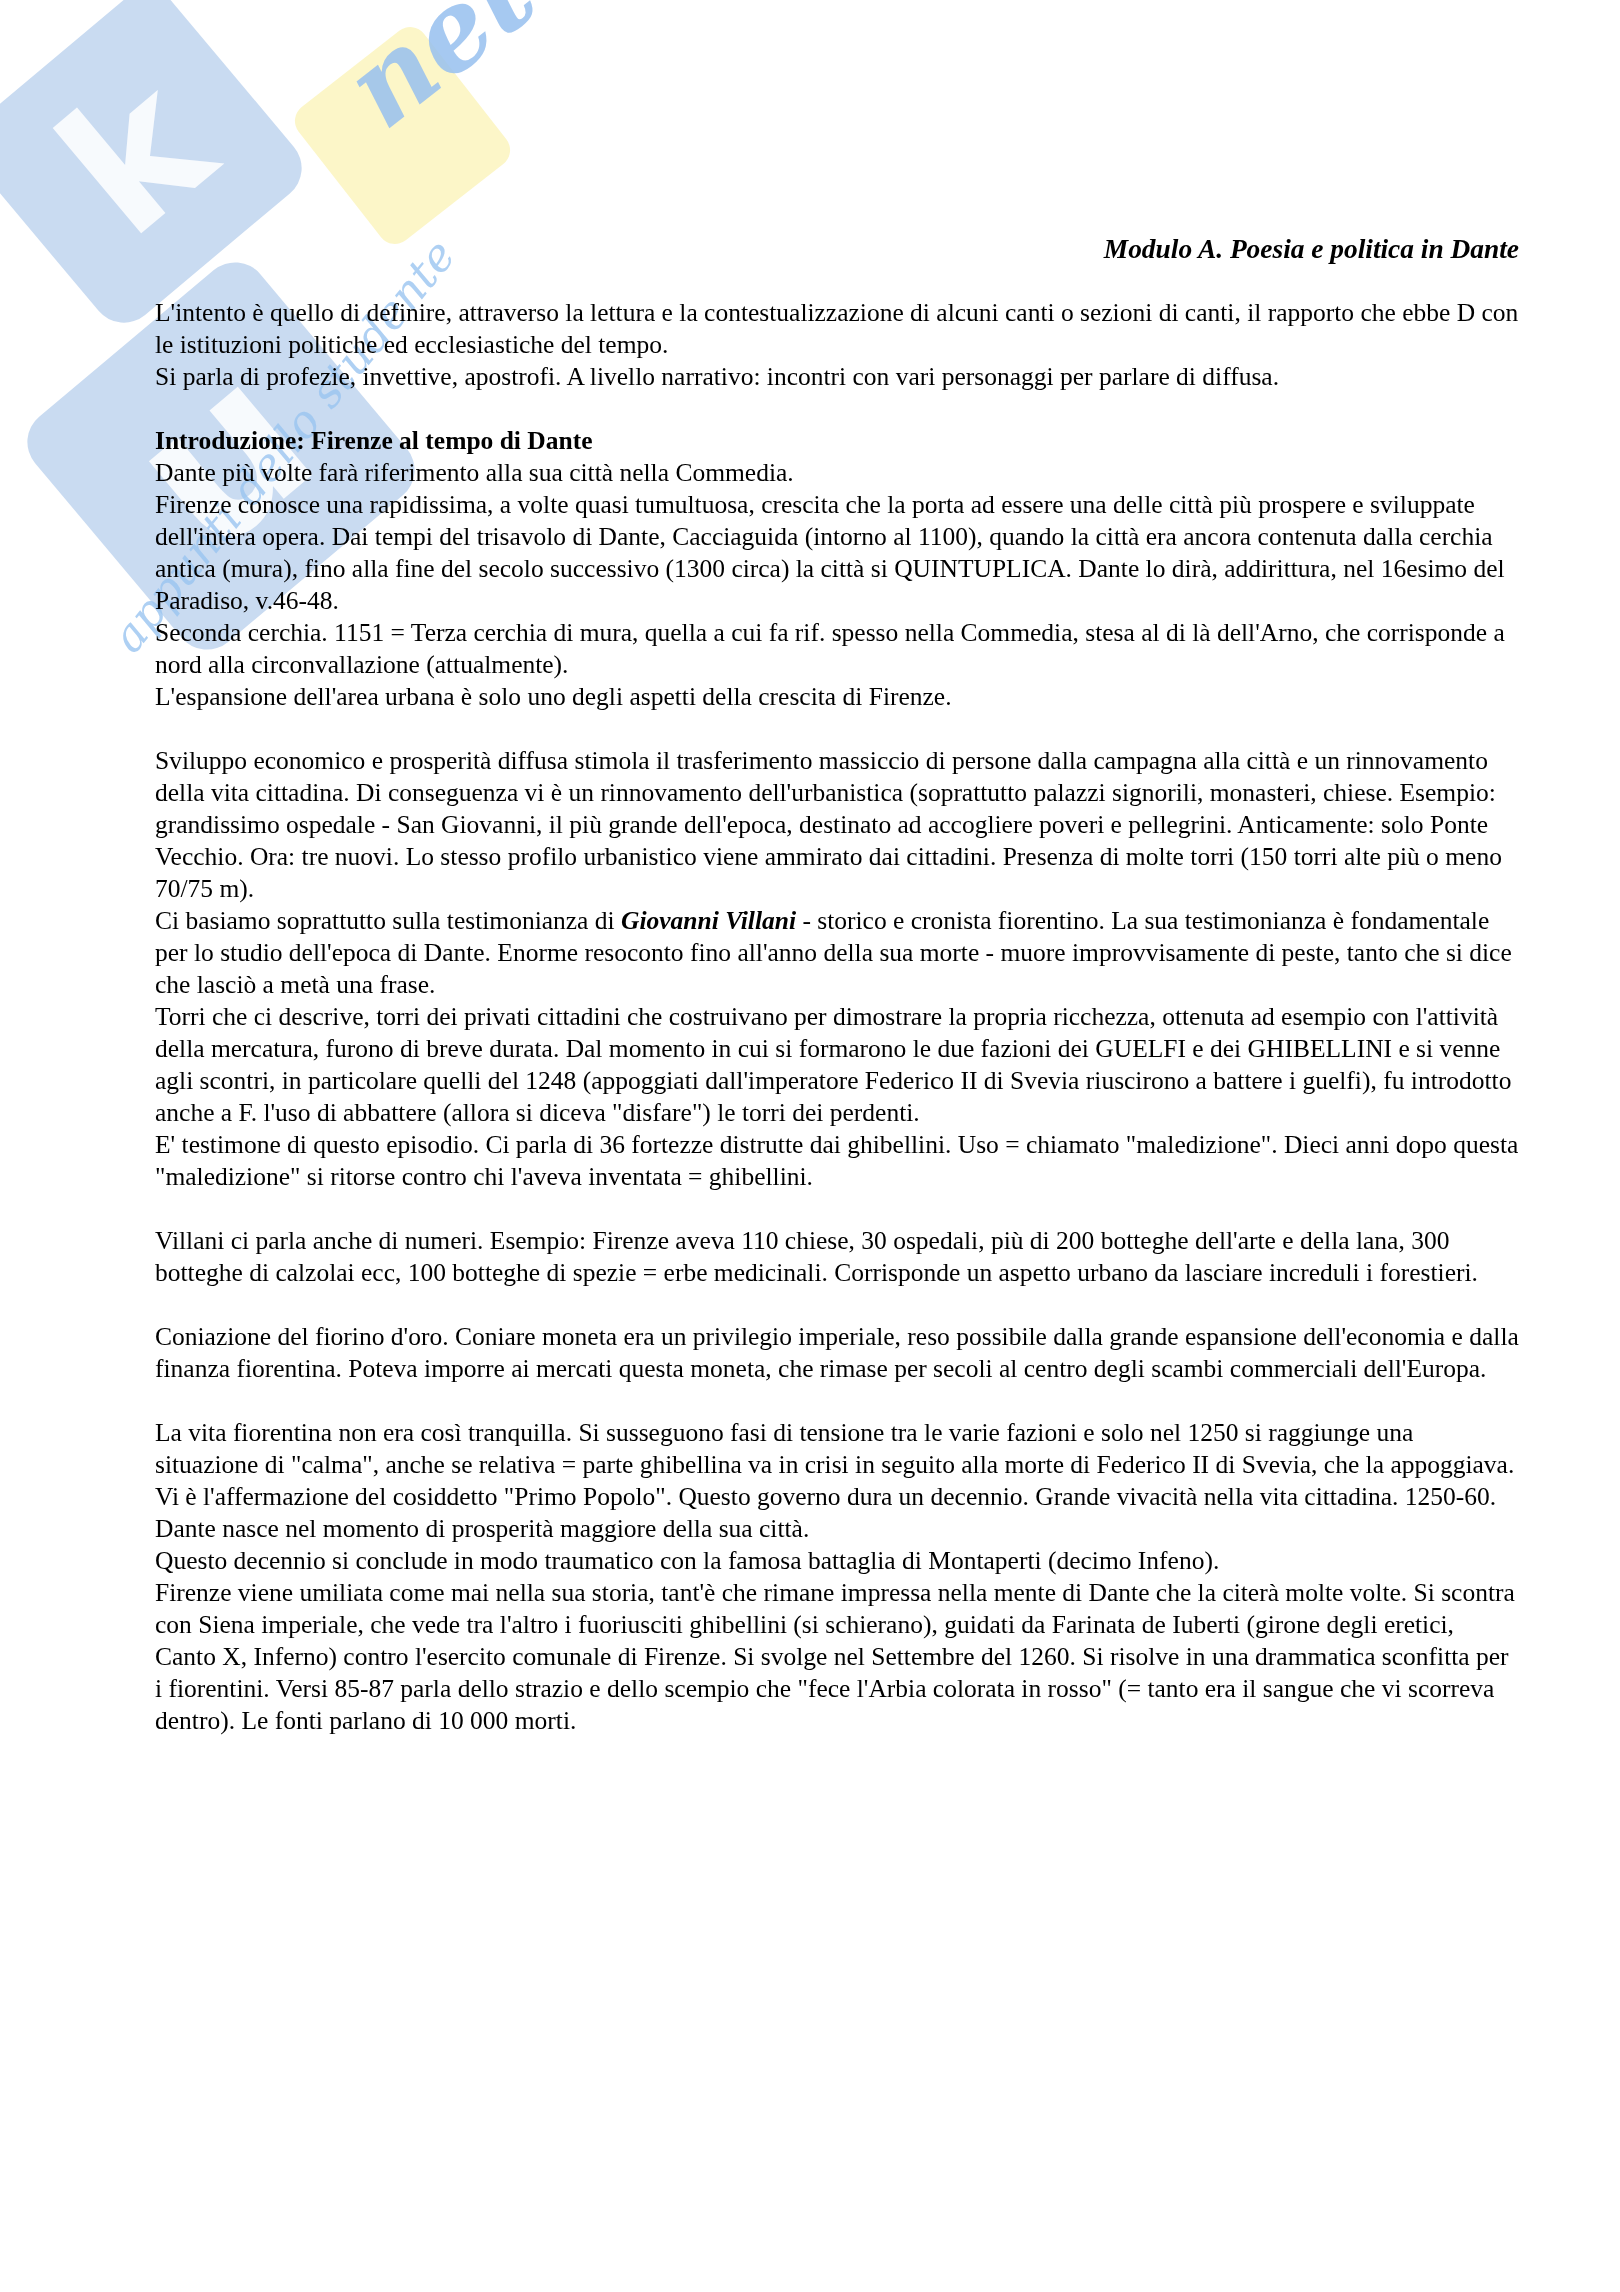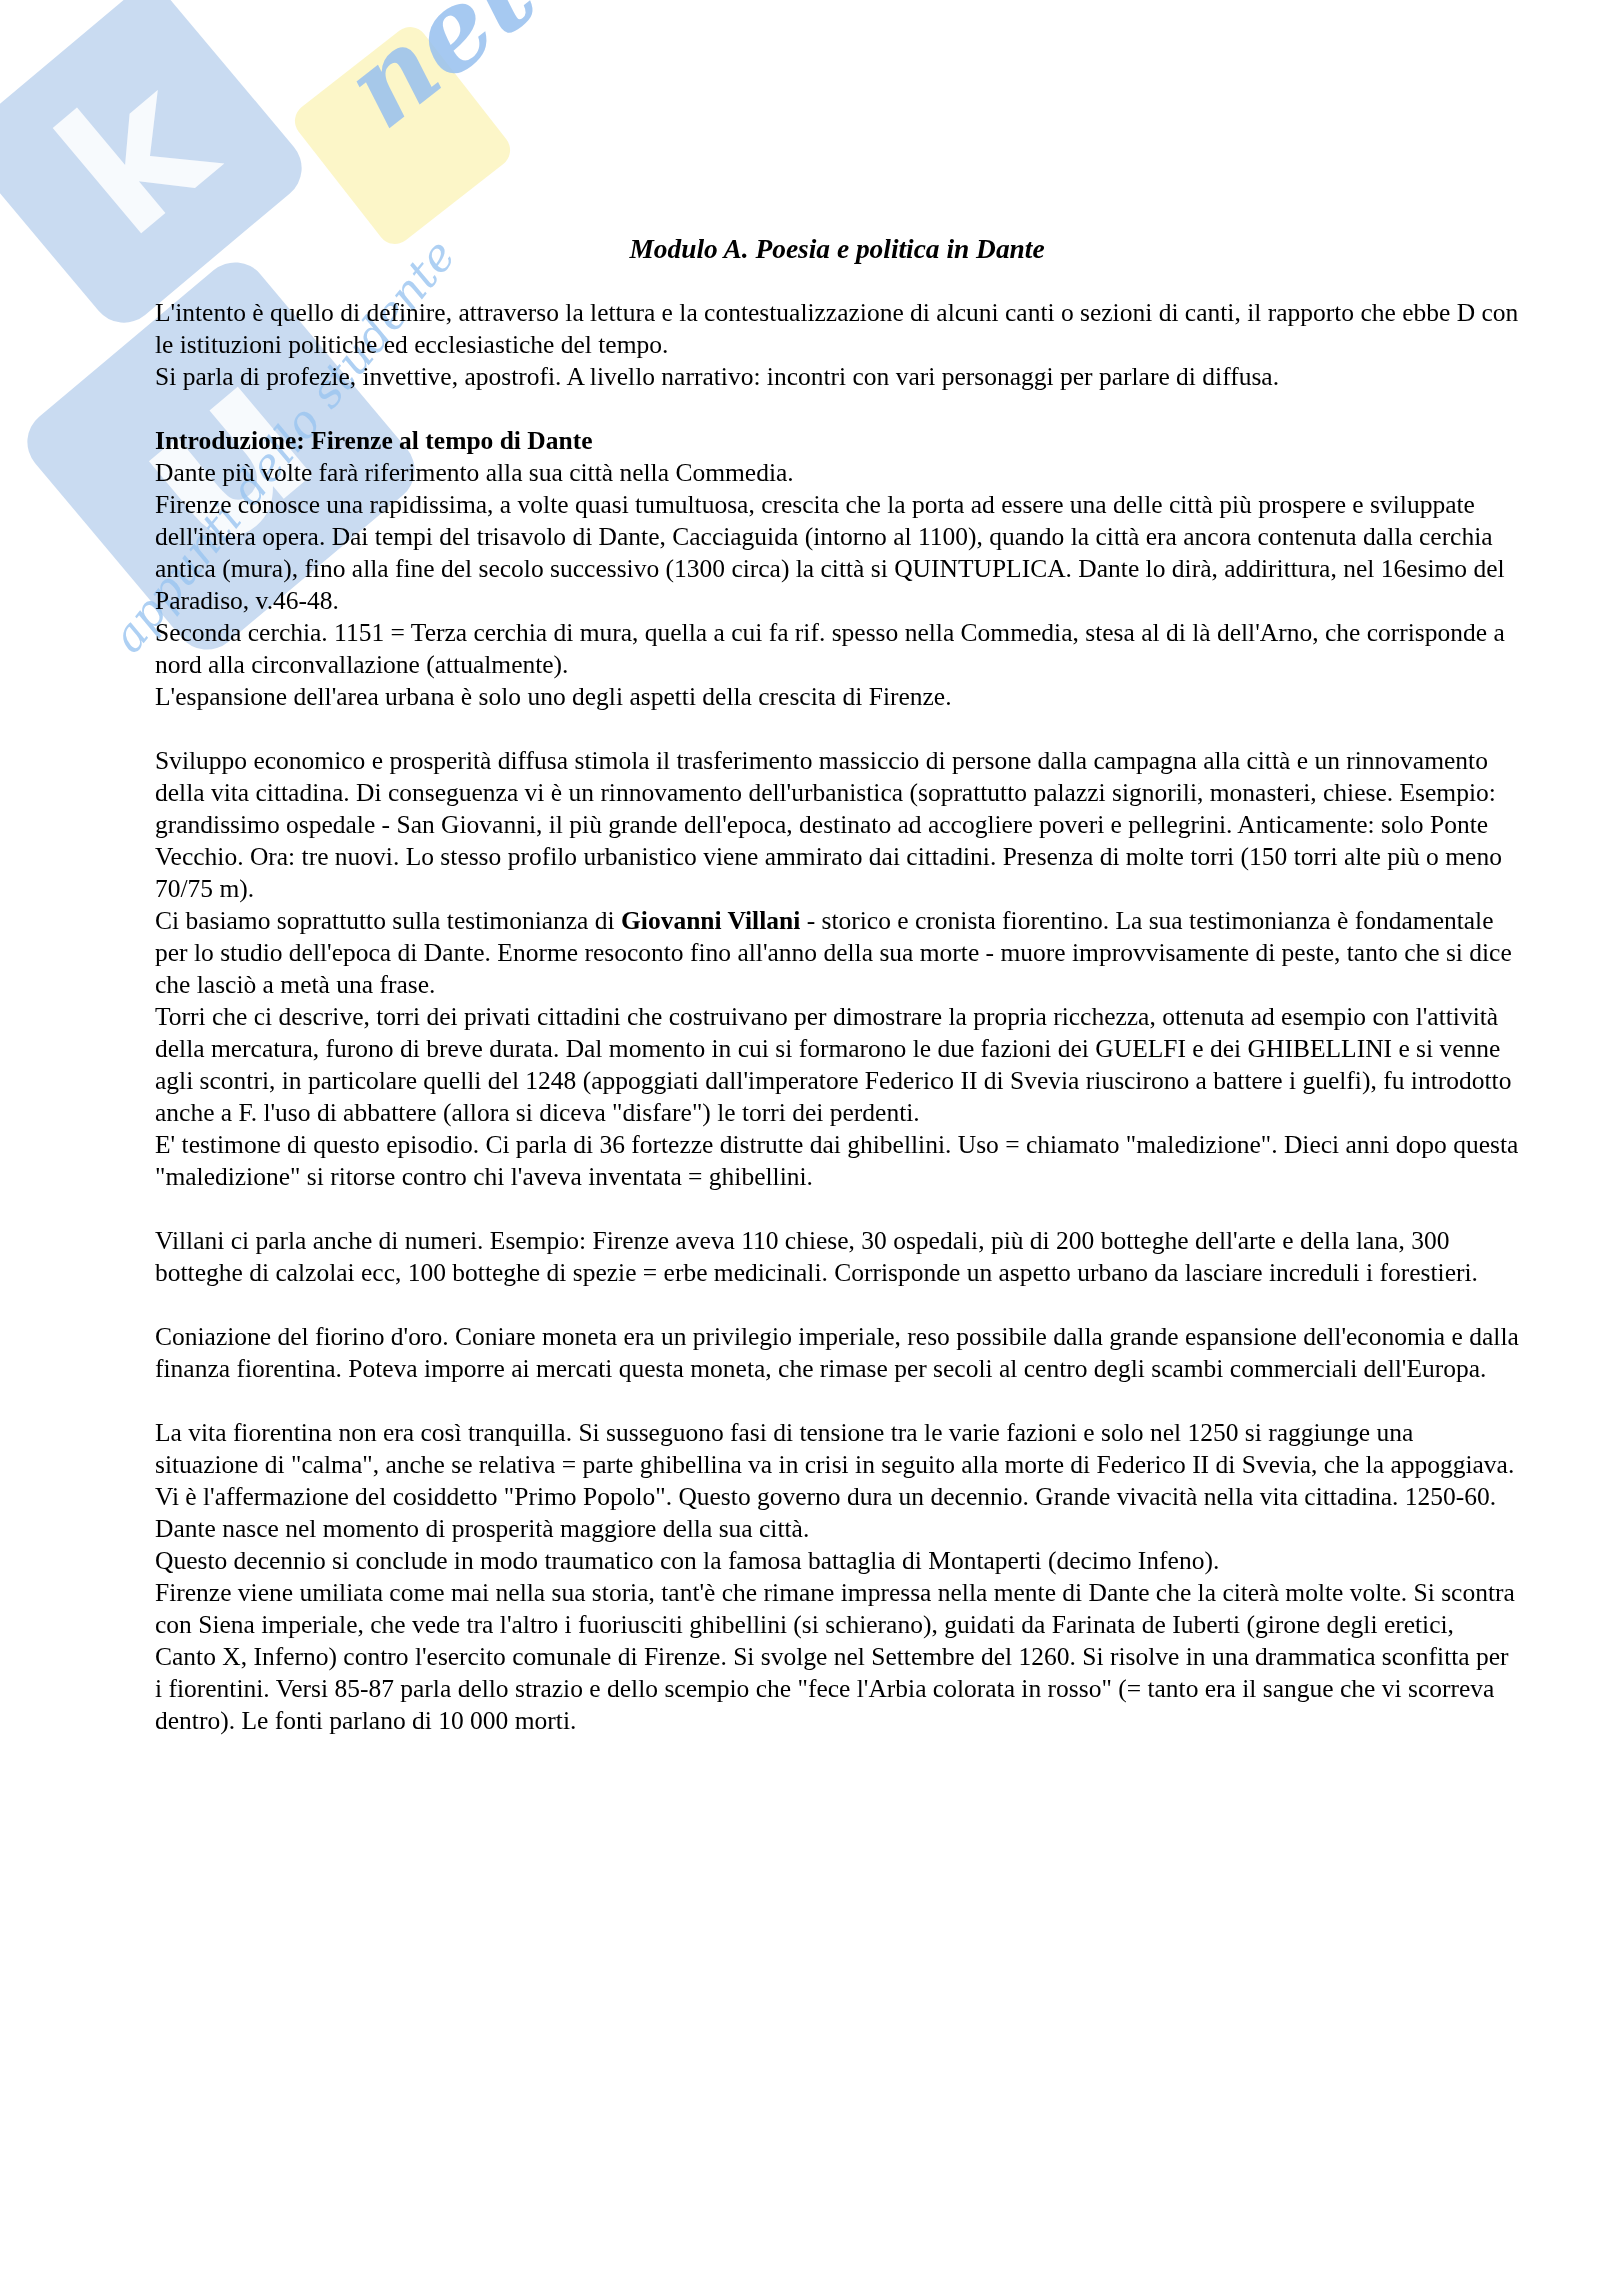--- a/index.html
+++ b/index.html
@@ -41,25 +41,25 @@
     font-family:"DejaVu Serif", serif;font-style:italic;
     font-size:45px;white-space:nowrap;
     color:rgba(154,196,240,0.80);
     transform:rotate(-51deg);transform-origin:0 0;
   }
   
   .content{
     position:absolute;left:155px;top:233px;width:1364px;z-index:2;
     font-size:25.5px;line-height:32px;
   }
-  .title{text-align:center;font-weight:bold;font-style:italic;font-size:27.4px;}
+  .title{text-align:right;font-weight:bold;font-style:italic;font-size:27.4px;}
   .blank{height:32px;}
   .heading{font-weight:bold;}
   .sent{margin:0;}
-  .bi{font-weight:bold;}
+  .bi{font-weight:bold;font-style:italic;}
   .it{font-style:italic;}
 </style>
 </head>
 <body>
 
 <div class="page">
 
   <div class="watermark">
     <div class="wm-tile blue wm-tile-1">k</div>
     <div class="wm-tile blue wm-tile-2">u</div>

